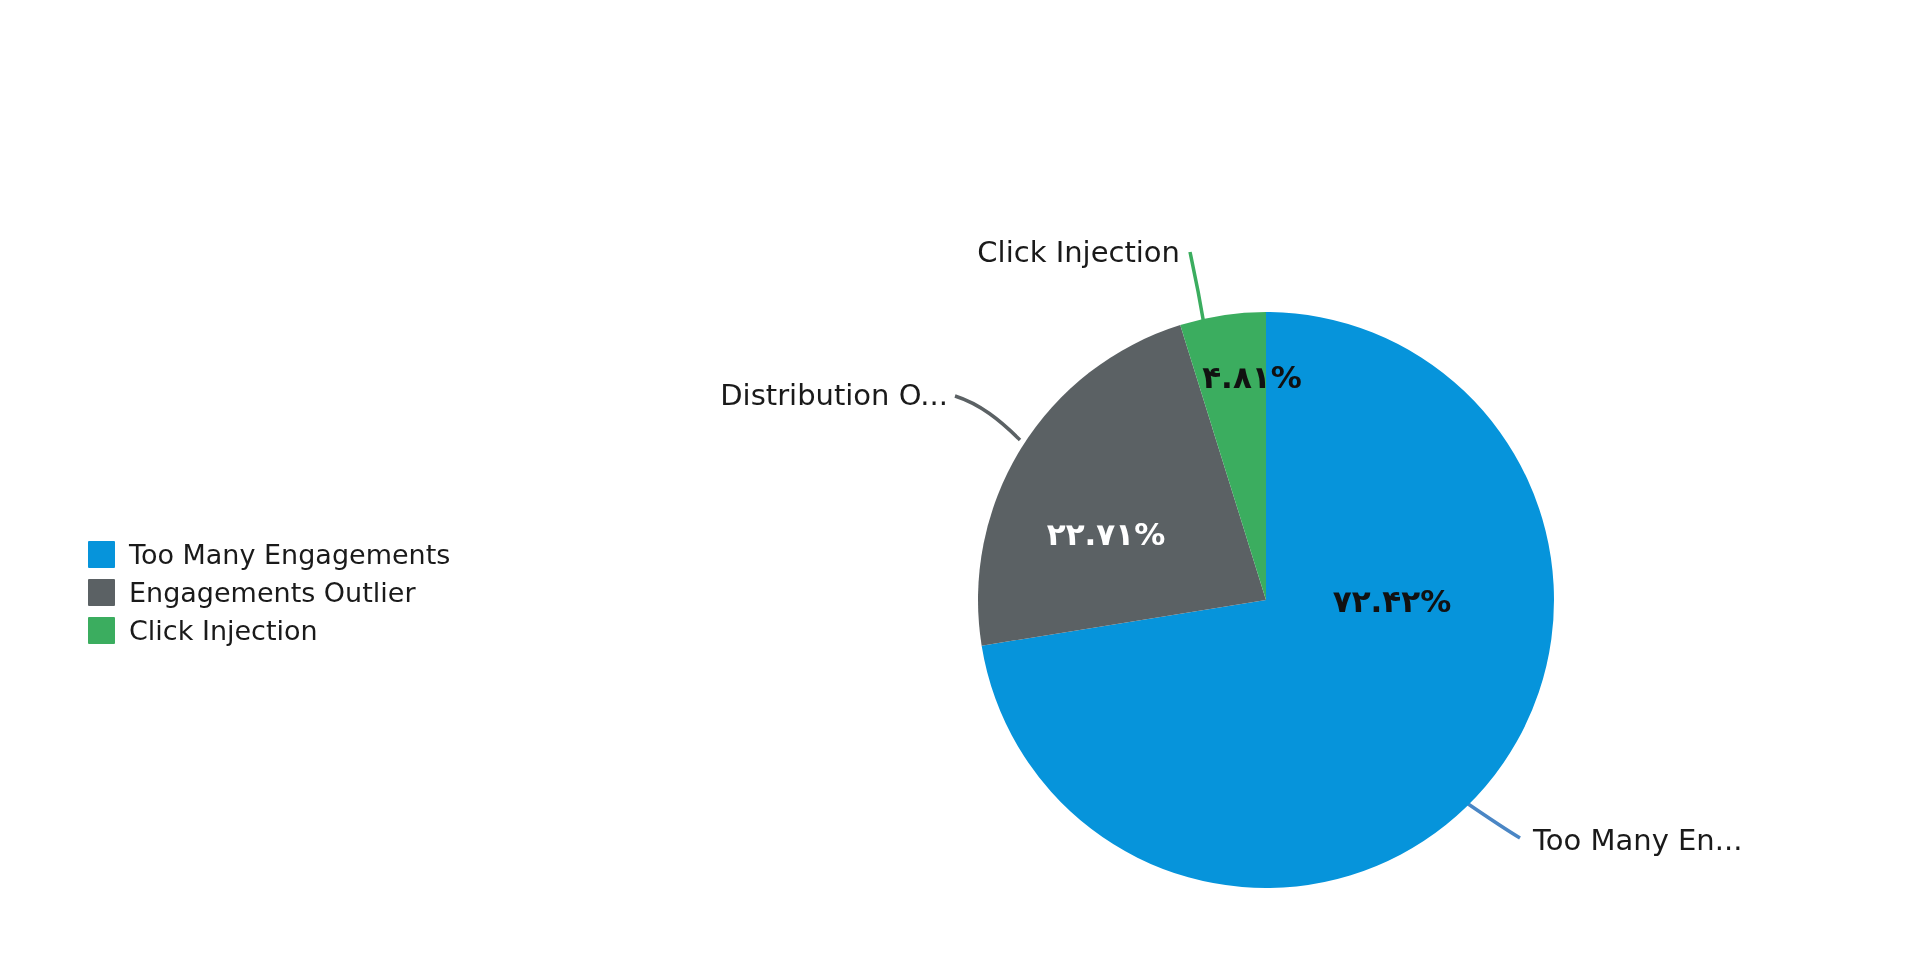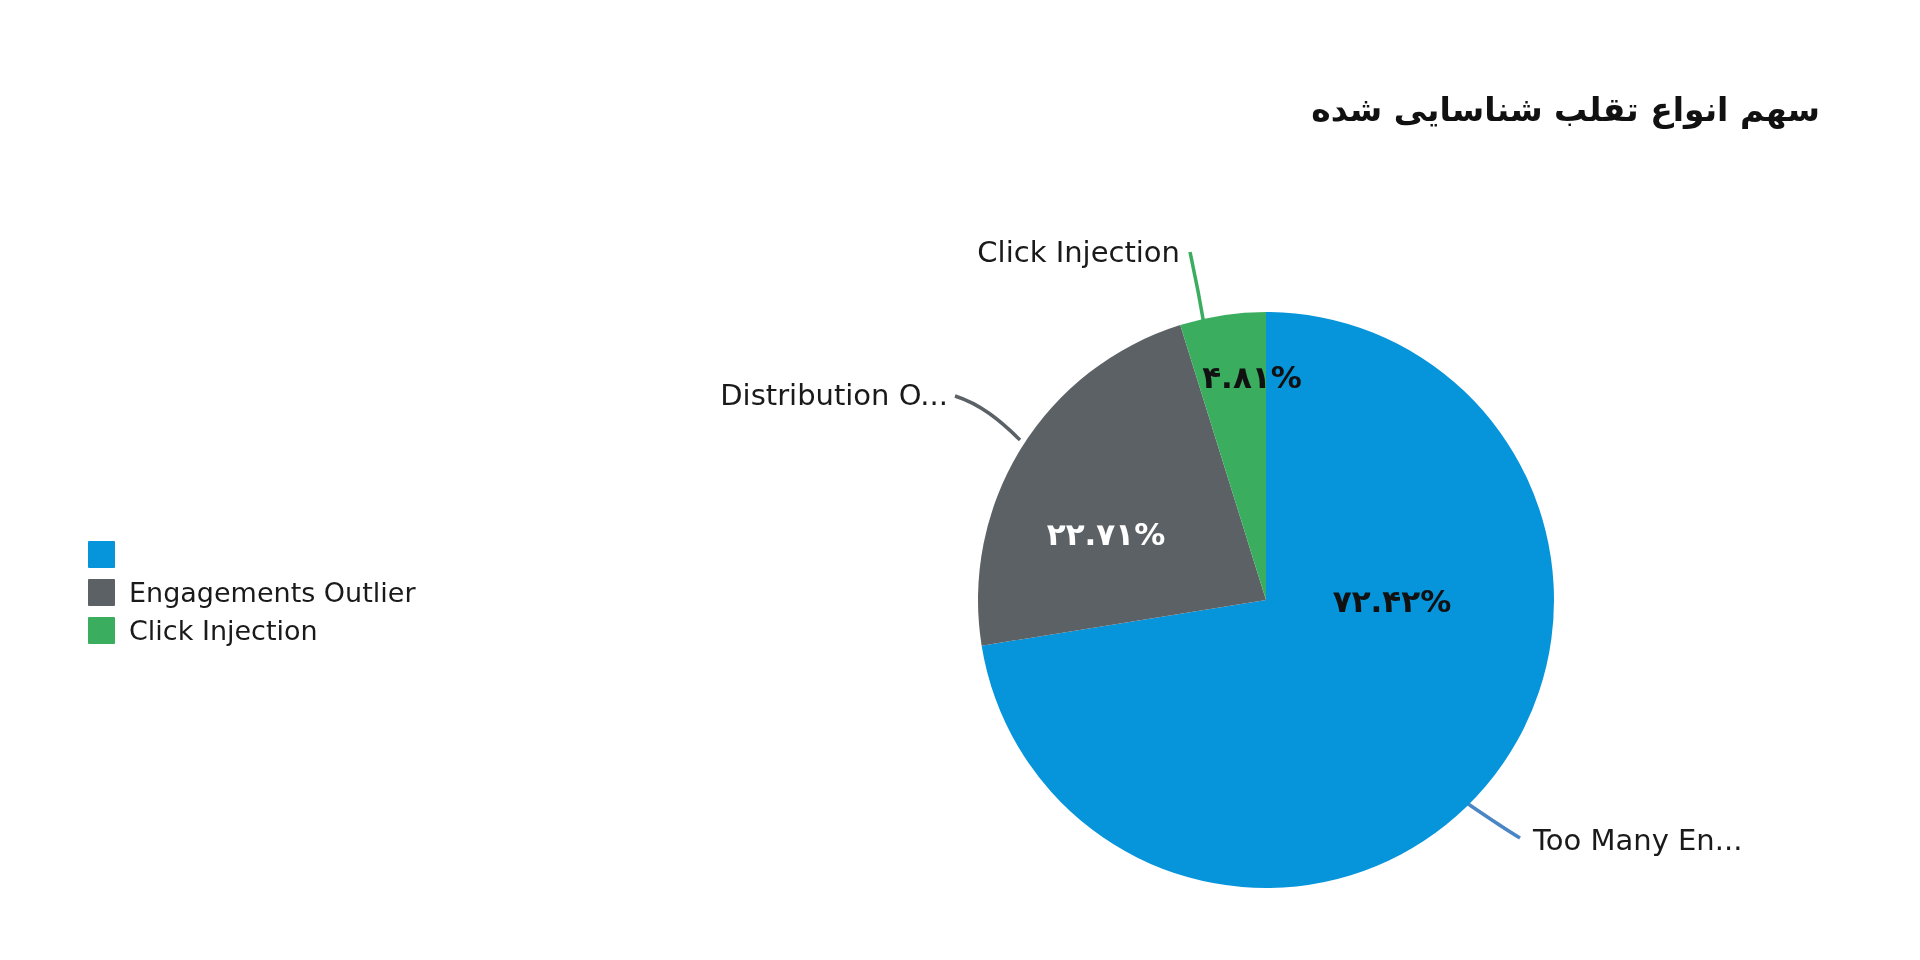--- a/index.html
+++ b/index.html
@@ -69,21 +69,20 @@
     font-family: "DejaVu Sans", "Liberation Sans", sans-serif;
     font-size: 29px;
     fill: #1a1a1a;
   }
 </style>
 </head>
 <body>
 
 <div id="root">
 
-  <div id="chart-title">سهم انواع تقلب شناسایی شده</div>
 
   <svg id="pie-svg" width="1920" height="960" viewBox="0 0 1920 960" aria-hidden="true">
 
     <g id="leader-lines">
       <path id="leader-click-injection" d="M 1205,330 C 1200,300 1195,275 1190,252" fill="none" stroke="#3bad5f" stroke-width="3.5"></path>
       <path id="leader-distribution" d="M 1020,440 C 1000,420 980,404 955,396" fill="none" stroke="#5b6164" stroke-width="3.5"></path>
       <path id="leader-too-many" d="M 1455,795 C 1480,812 1500,826 1520,838" fill="none" stroke="#4a86c5" stroke-width="3.5"></path>
     </g>
 
     <g id="pie-slices">
@@ -101,20 +100,21 @@
     <g id="callout-labels">
       <text id="callout-0" class="callout-label" x="1180" y="262" text-anchor="end">Click Injection</text>
       <text id="callout-1" class="callout-label" x="948" y="405" text-anchor="end">Distribution O...</text>
       <text id="callout-2" class="callout-label" x="1533" y="850" text-anchor="start">Too Many En...</text>
     </g>
   </svg>
 
   <div id="legend">
     <div class="legend-item">
       <span class="legend-swatch" style="background: rgb(6, 148, 219);"></span>
+      <span class="legend-label">Too Many Engagements</span>
     </div>
     <div class="legend-item">
       <span class="legend-swatch" style="background: rgb(91, 97, 100);"></span>
       <span class="legend-label">Engagements Outlier</span>
     </div>
     <div class="legend-item">
       <span class="legend-swatch" style="background: rgb(59, 173, 95);"></span>
       <span class="legend-label">Click Injection</span>
     </div>
   </div>

